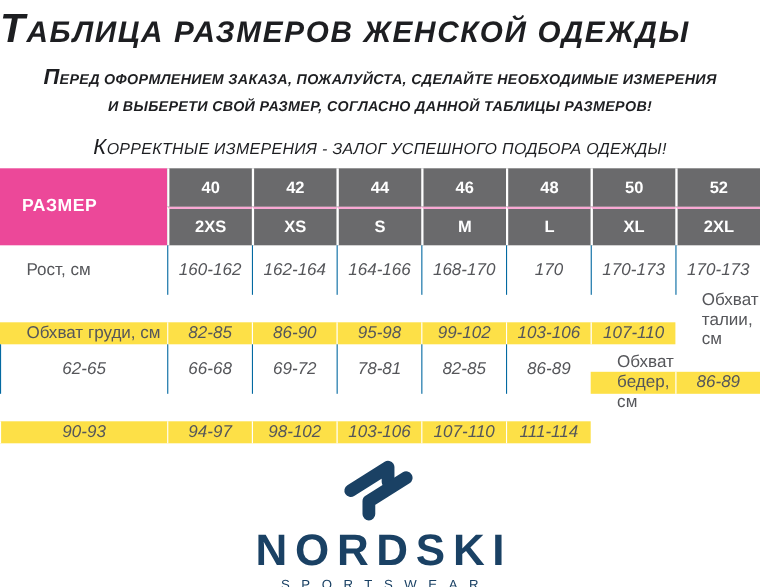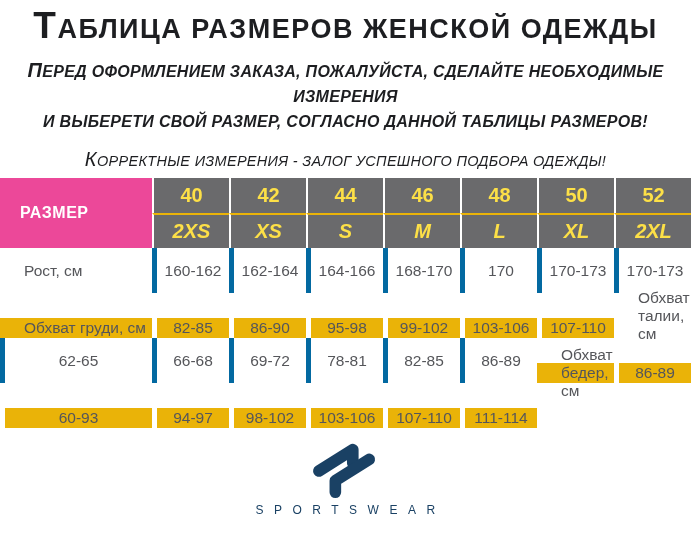--- a/index.html
+++ b/index.html
@@ -8,33 +8,33 @@
     width: 691px; height: 534px;
     background: #ffffff;
     overflow: hidden;
     font-family: "Liberation Sans", "DejaVu Sans", sans-serif;
   }
   .canvas { width: 691px; height: 534px; position: relative; }
 
   
   .page-title {
     margin: 5px 0 0;
-    text-align: center;
     font-size: 27px;
     font-weight: bold;
+    font-style: italic;
     letter-spacing: 1.5px;
     line-height: 41px;
     color: #1d1e21;
   }
   .page-title::first-letter { font-size: 37px; }
 
   .intro {
     margin: 0;
     text-align: center;
-    font-size: 16px;
+    font-size: 13px;
     font-weight: bold;
     font-style: italic;
     line-height: 25px;
     letter-spacing: 0.3px;
     color: #1d1e21;
   }
   .intro-l1 { margin-top: 8px; }
   .intro-l1::first-letter { font-size: 20px; }
 
   .note {
@@ -61,40 +61,41 @@
     grid-column: 1; grid-row: 1 / span 2;
     background: #ec4899;
     color: #ffffff;
     font-size: 16px; font-weight: bold;
     display: flex; align-items: center;
     padding-left: 20px;
     letter-spacing: 0.5px;
   }
   .hc {
     background: #6a6a6c;
-    color: #fde047;
-    font-size: 20px; font-weight: bold;
+    color: #ffffff;
+    font-size: 15px; font-weight: bold;
     display: flex; align-items: center; justify-content: center;
     border-left: 2px solid #ffffff;
   }
-  .hc.r2 { border-top: 2px solid #eab308; font-style: italic; }
+  .hc.r2 { border-top: 2px solid #f9a8d4; }
 
   .lc {
     display: flex; align-items: center;
     padding-left: 24px;
     font-size: 15.5px;
     color: #55565a;
   }
   .vc {
     display: flex; align-items: center; justify-content: center;
     font-size: 15.5px;
     color: #55565a;
-    border-left: 5px solid #0369a1;
+    border-left: 1px solid #0369a1;
+    font-style: italic;
   }
-  .alt { background: #eab308; margin-top: 25px; }
+  .alt { background: #fde047; margin-top: 25px; }
   .alt.vc { border-left-color: #ffffff; }
 
   
   .logo { margin-top: 11px; text-align: center; }
   .logo-mark { display: block; margin: 0 auto; }
   .brand {
     margin-top: 4px;
     font-size: 40px;
     font-weight: bold;
     letter-spacing: 7px;
@@ -164,29 +165,30 @@
     <div class="lc">Обхват талии, см</div>
     <div class="vc">62-65</div>
     <div class="vc">66-68</div>
     <div class="vc">69-72</div>
     <div class="vc">78-81</div>
     <div class="vc">82-85</div>
     <div class="vc">86-89</div>
 
     <div class="lc alt">Обхват бедер, см</div>
     <div class="vc alt">86-89</div>
-    <div class="vc alt">60-93</div>
+    <div class="vc alt">90-93</div>
     <div class="vc alt">94-97</div>
     <div class="vc alt">98-102</div>
     <div class="vc alt">103-106</div>
     <div class="vc alt">107-110</div>
     <div class="vc alt">111-114</div>
   </div>
 
   <div class="logo">
     <svg class="logo-mark" width="78" height="62" viewBox="0 0 76 64" aria-hidden="true">
       <path d="M10 33 L45 11 L45 25" fill="none" stroke="#1a4164" stroke-width="12" stroke-linecap="round" stroke-linejoin="round"></path>
       <path d="M27 55 L27 43 L62 21" fill="none" stroke="#1a4164" stroke-width="12" stroke-linecap="round" stroke-linejoin="round"></path>
     </svg>
+    <div class="brand">NORDSKI</div>
     <div class="tagline">SPORTSWEAR</div>
   </div>
 
 </div>
 
 </body></html>

